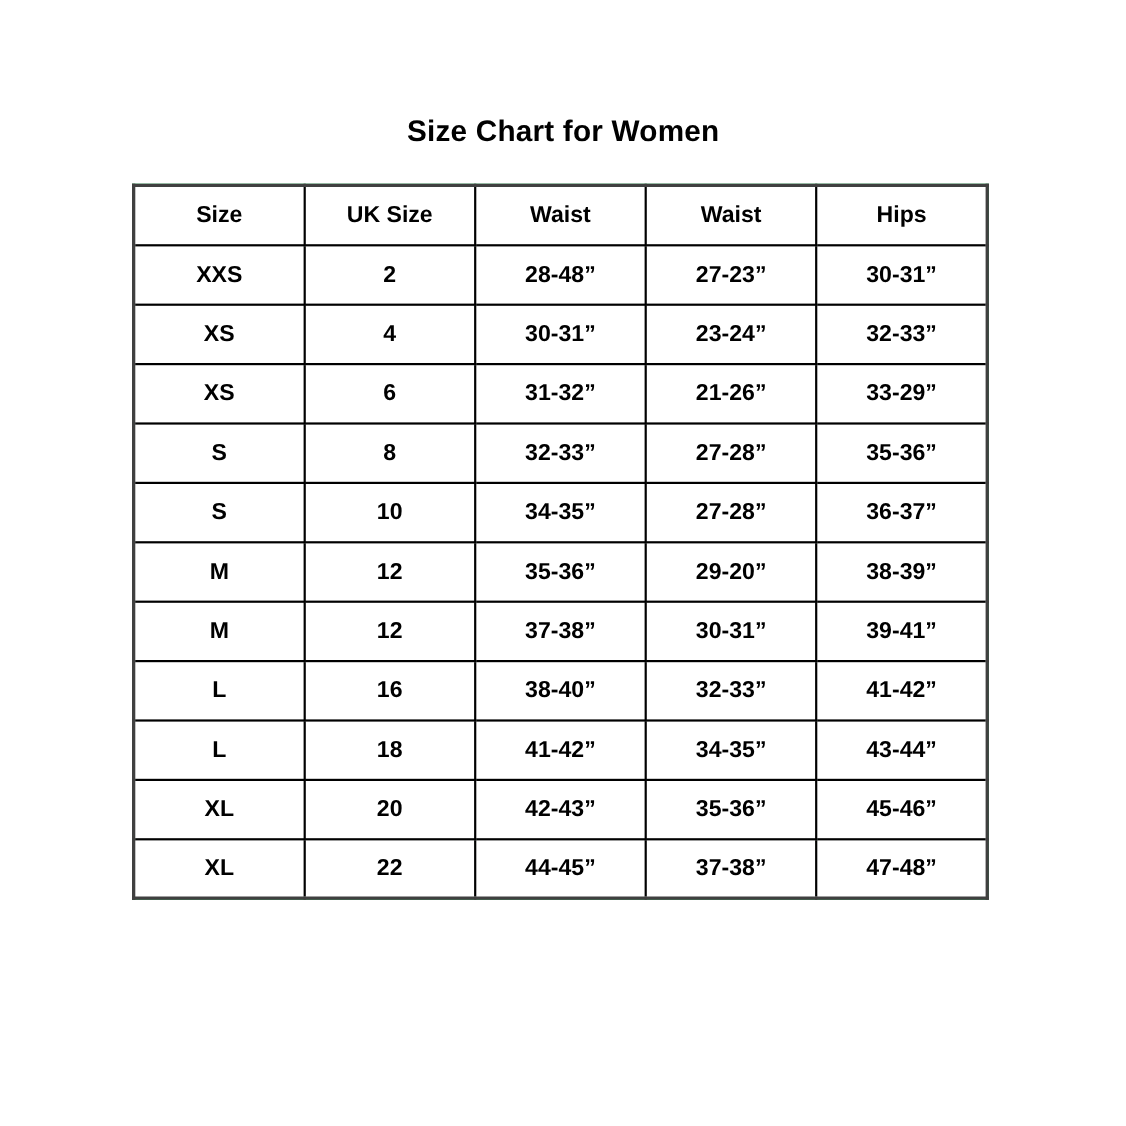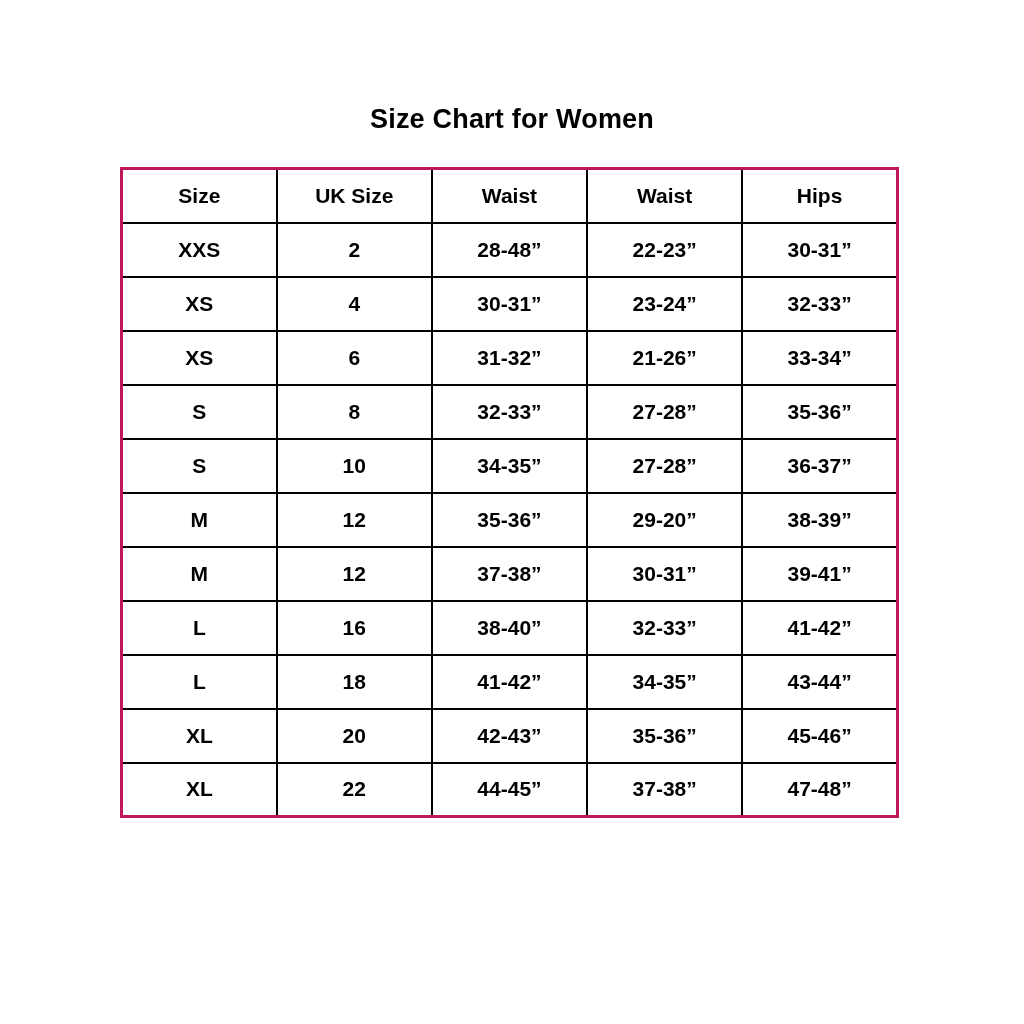--- a/index.html
+++ b/index.html
@@ -27,21 +27,21 @@
     letter-spacing: 0.2px;
     color: #000000;
   }
   table.size-table {
     position: absolute;
     left: 120px;
     top: 167px;
     width: 779px;
     border-collapse: collapse;
     table-layout: fixed;
-    border: 3px solid #be185d;
+    border: 3px solid #404040;
     background: #22c55e;
   }
   .size-table th,
   .size-table td {
     border: 2px solid #000000;
     height: 54px;
     text-align: center;
     vertical-align: middle;
     font-size: 21px;
     font-weight: bold;
@@ -63,36 +63,36 @@
           <th>Waist</th>
           <th>Waist</th>
           <th>Hips</th>
         </tr>
     </thead>
     <tbody id="table-body">
         <tr>
           <td>XXS</td>
           <td>2</td>
           <td>28-48”</td>
-          <td>22-23”</td>
+          <td>27-23”</td>
           <td>30-31”</td>
         </tr>
         <tr>
           <td>XS</td>
           <td>4</td>
           <td>30-31”</td>
           <td>23-24”</td>
           <td>32-33”</td>
         </tr>
         <tr>
           <td>XS</td>
           <td>6</td>
           <td>31-32”</td>
           <td>21-26”</td>
-          <td>33-34”</td>
+          <td>33-29”</td>
         </tr>
         <tr>
           <td>S</td>
           <td>8</td>
           <td>32-33”</td>
           <td>27-28”</td>
           <td>35-36”</td>
         </tr>
         <tr>
           <td>S</td>

